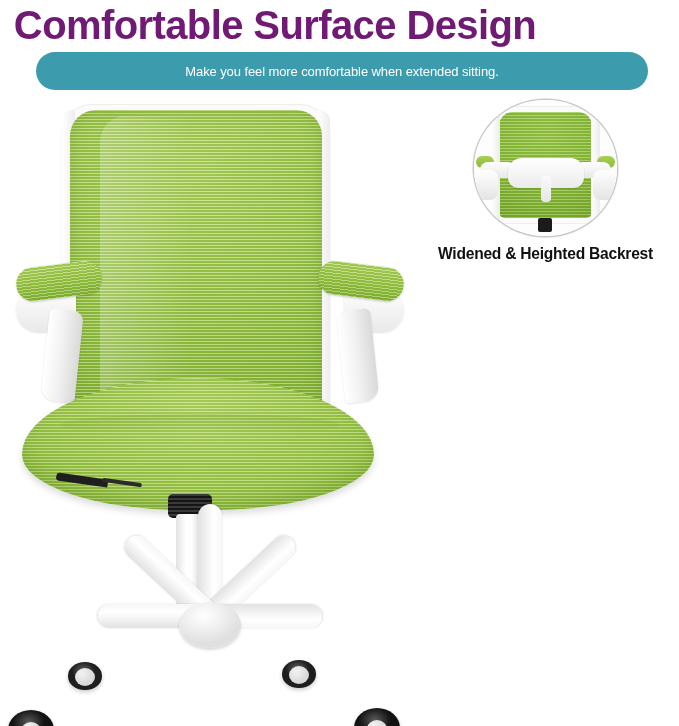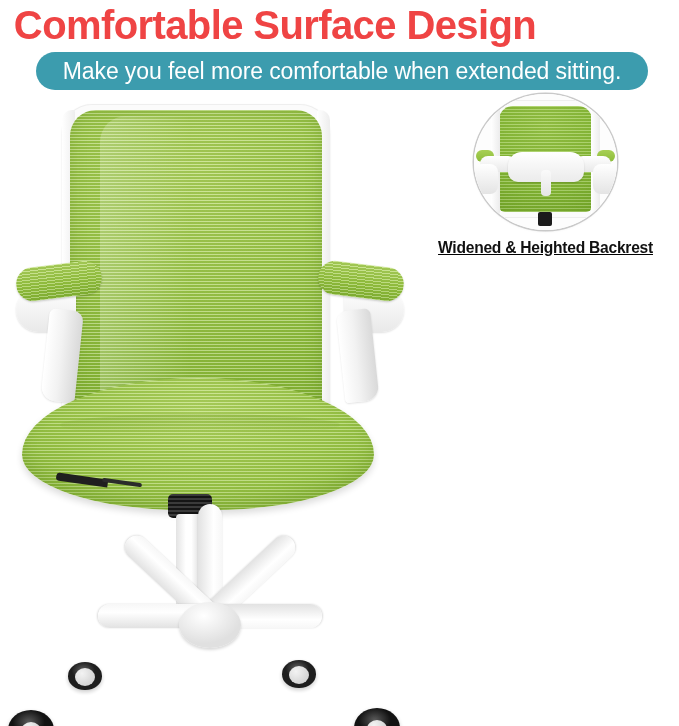--- a/index.html
+++ b/index.html
@@ -21,38 +21,38 @@
 
   
   .title {
     position: absolute;
     left: 0; top: 2px;
     width: 550px;
     text-align: center;
     font-size: 40px;
     font-weight: 700;
     letter-spacing: -0.6px;
-    color: #ef4444;
+    color: #701a75;
     line-height: 46px;
     white-space: nowrap;
   }
 
   .subtitle-pill {
     position: absolute;
     left: 36px; top: 52px;
     width: 612px; height: 38px;
     background: #3c9cae;
     border-radius: 19px;
     display: flex;
     align-items: center;
     justify-content: center;
   }
   .subtitle-pill .pill-text {
     color: #ffffff;
-    font-size: 23px;
+    font-size: 13px;
     font-weight: 400;
     letter-spacing: -0.1px;
     white-space: nowrap;
   }
 
   
   .chair-stage {
     position: absolute;
     left: 0; top: 96px;
     width: 420px; height: 630px;
@@ -238,22 +238,22 @@
     background: radial-gradient(circle at 35% 30%, #f3f3f3, #c6c6c6);
   }
   .caster.c1 { left: 8px;  top: 144px; }
   .caster.c2 { left: 354px;top: 142px; }
   .caster.c4 { left: 68px; top: 96px; width: 34px; height: 28px; opacity:.95;}
   .caster.c5 { left: 282px;top: 94px; width: 34px; height: 28px; opacity:.95;}
 
   
   .features {
     position: absolute;
-    left: 412px; top: 94px;
-    width: 267px; height: 626px; text-decoration: underline;
+    left: 412px; top: 100px;
+    width: 267px; height: 626px;
   }
 
   .feature { position: relative; width: 267px; }
   .feature + .feature { margin-top: 6px; }
 
   .thumb {
     position: relative;
     width: 143px; height: 136px;
     margin: 0 auto;
     border-radius: 50%;

